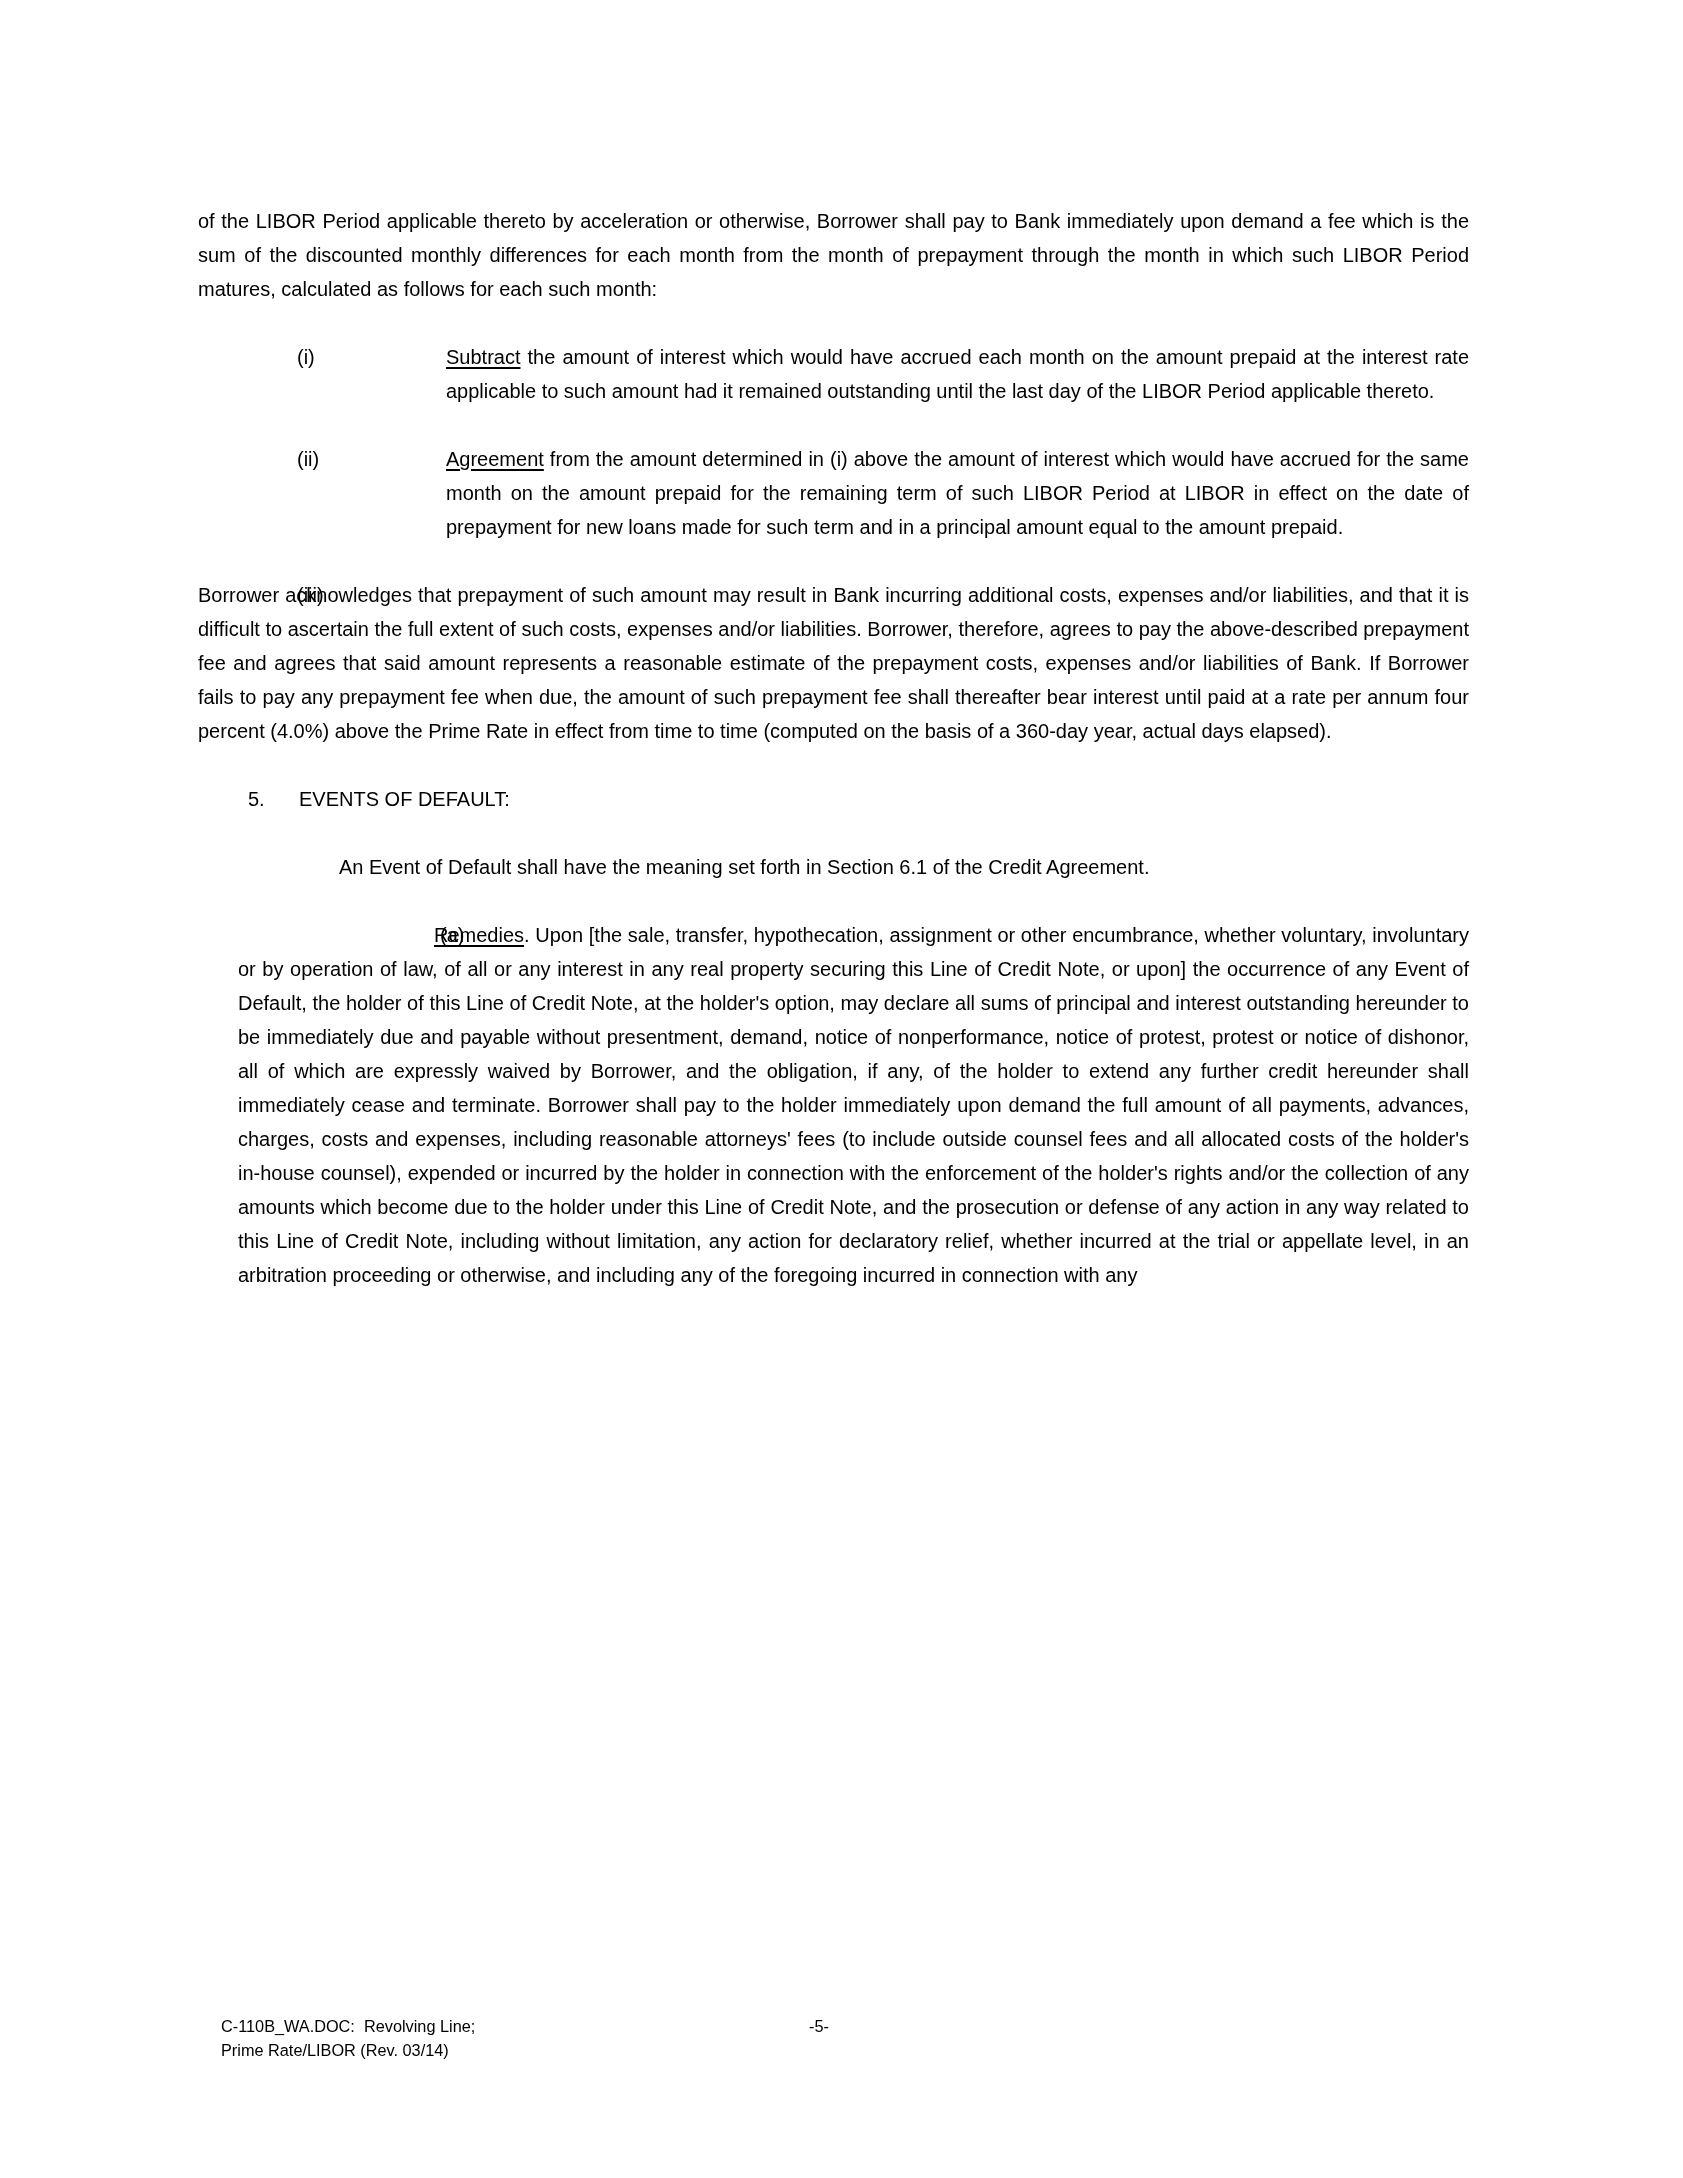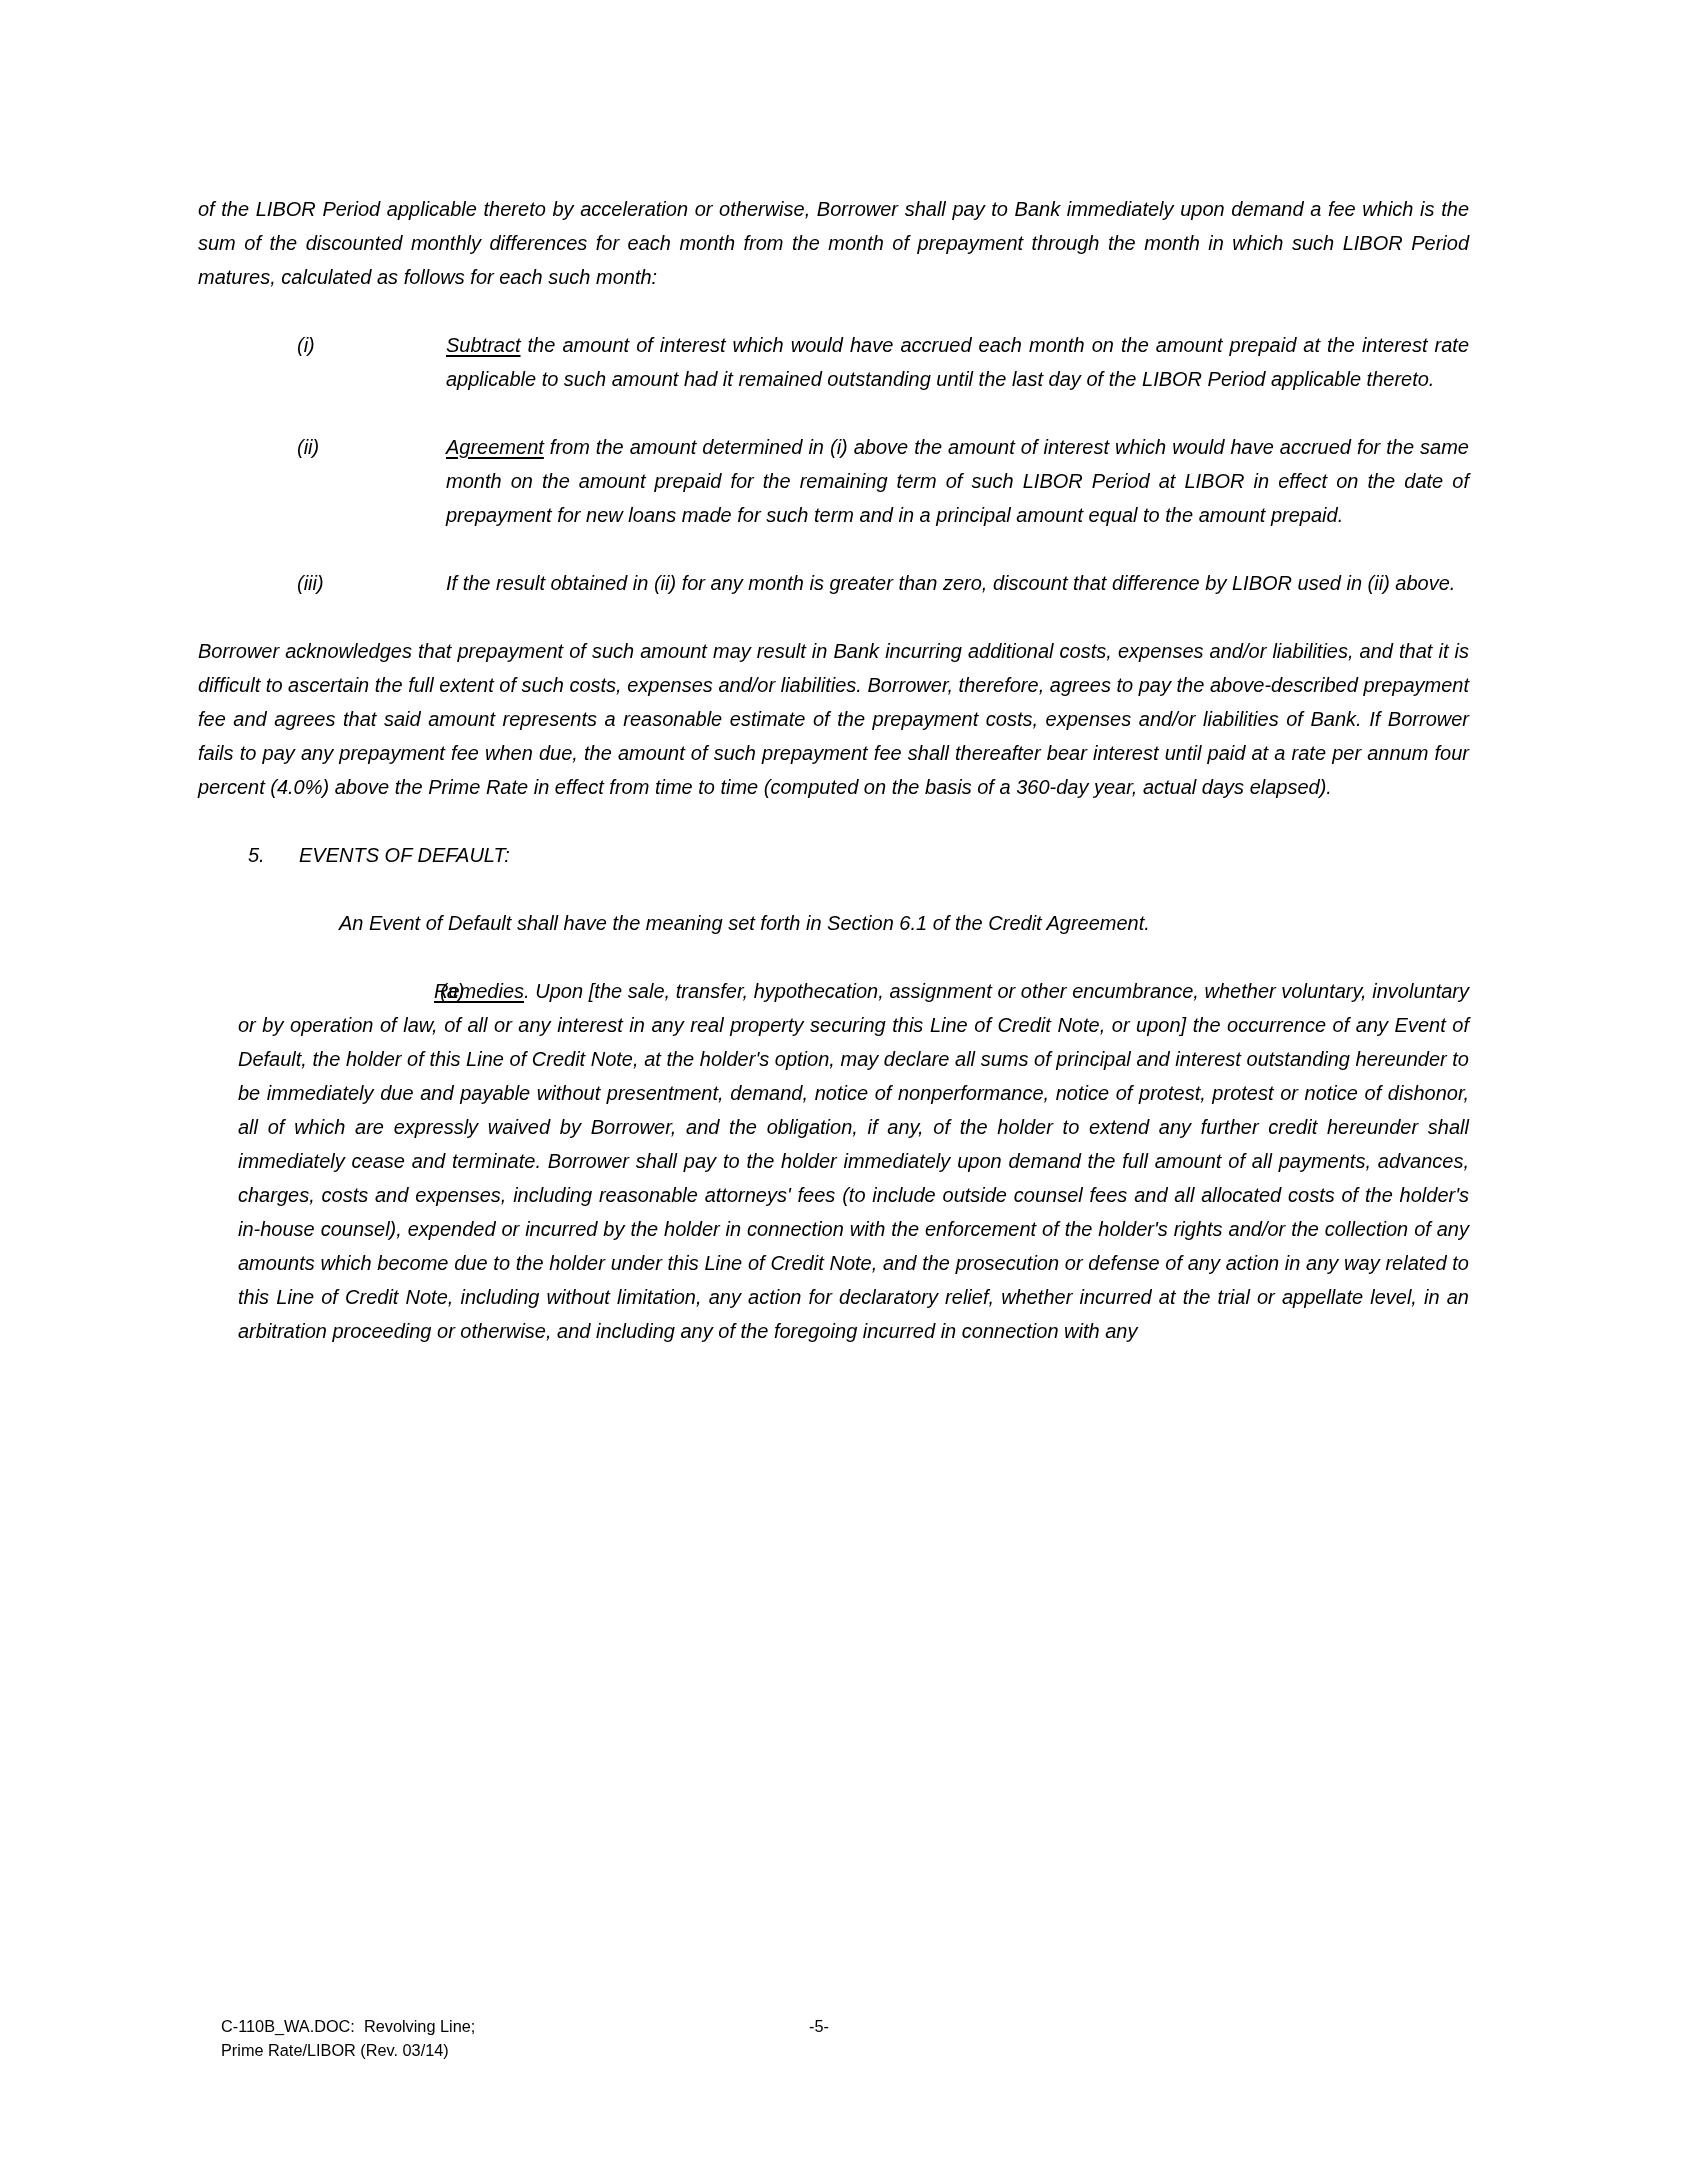--- a/index.html
+++ b/index.html
@@ -11,25 +11,24 @@
     width: 1683px;
     height: 2178px;
     position: relative;
     overflow: hidden;
     font-family: "Liberation Sans", "DejaVu Sans", sans-serif;
     color: #000000;
   }
   .page {
     position: absolute;
     left: 198px;
-    top: 192px;
+    top: 204px;
     width: 1271px;
     font-size: 20px;
     line-height: 34px;
-    font-style: italic;
   }
   .para {
     margin: 0 0 34px 0;
     text-align: justify;
     text-align-last: left;
   }
   .para.indent-first {
     text-indent: 101px;
     margin-left: 40px;
   }
@@ -95,21 +94,21 @@
 
   <div class="list-item">
     <span class="list-label">(i)</span><span class="u">Subtract</span><span> the amount of interest which would have accrued each month on the amount prepaid at the interest rate applicable to such amount had it remained outstanding until the last day of the LIBOR Period applicable thereto.</span>
   </div>
 
   <div class="list-item">
     <span class="list-label">(ii)</span><span class="u">Agreement</span><span> from the amount determined in (i) above the amount of interest which would have accrued for the same month on the amount prepaid for the remaining term of such LIBOR Period at LIBOR in effect on the date of prepayment for new loans made for such term and in a principal amount equal to the amount prepaid.</span>
   </div>
 
   <div class="list-item">
-    <span class="list-label">(iii)</span><span>If the result obtained in (ii) for any month is greater than zero, discount that difference by LIBOR used in (ii) above.</span>
+    <span class="list-label">(iii)</span>
   </div>
 
   <p class="para">Borrower acknowledges that prepayment of such amount may result in Bank incurring additional costs, expenses and/or liabilities, and that it is difficult to ascertain the full extent of such costs, expenses and/or liabilities.  Borrower, therefore, agrees to pay the above-described prepayment fee and agrees that said amount represents a reasonable estimate of the prepayment costs, expenses and/or liabilities of Bank.  If Borrower fails to pay any prepayment fee when due, the amount of such prepayment fee shall thereafter bear interest until paid at a rate per annum four percent (4.0%) above the Prime Rate in effect from time to time (computed on the basis of a 360-day year, actual days elapsed).</p>
 
   <div class="heading"><span class="num">5.</span><span>EVENTS OF DEFAULT:</span></div>
 
   <p class="para indent-first">An Event of Default shall have the meaning set forth in Section 6.1 of the Credit Agreement.</p>
 
 
   <p class="para indent-first"><span class="remedies-label">(a)</span><span class="u">Remedies</span><span>.</span><span style="white-space: pre-line;">  Upon [the sale, transfer, hypothecation, assignment or other encumbrance, whether voluntary, involuntary or by operation of law, of all or any interest in any real property securing this Line of Credit Note, or upon] the occurrence of any Event of Default, the holder of this Line of Credit Note, at the holder's option, may declare all sums of principal and interest outstanding hereunder to be immediately due and payable without presentment, demand, notice of nonperformance, notice of protest, protest or notice of dishonor, all of which are expressly waived by Borrower, and the obligation, if any, of the holder to extend any further credit hereunder shall immediately cease and terminate.  Borrower shall pay to the holder immediately upon demand the full amount of all payments, advances, charges, costs and expenses, including reasonable attorneys' fees (to include outside counsel fees and all allocated costs of the holder's in-house counsel), expended or incurred by the holder in connection with the enforcement of the holder's rights and/or the collection of any amounts which become due to the holder under this Line of Credit Note, and the prosecution or defense of any action in any way related to this Line of Credit Note, including without limitation, any action for declaratory relief, whether incurred at the trial or appellate level, in an arbitration proceeding or otherwise, and including any of the foregoing incurred in connection with any</span></p>

